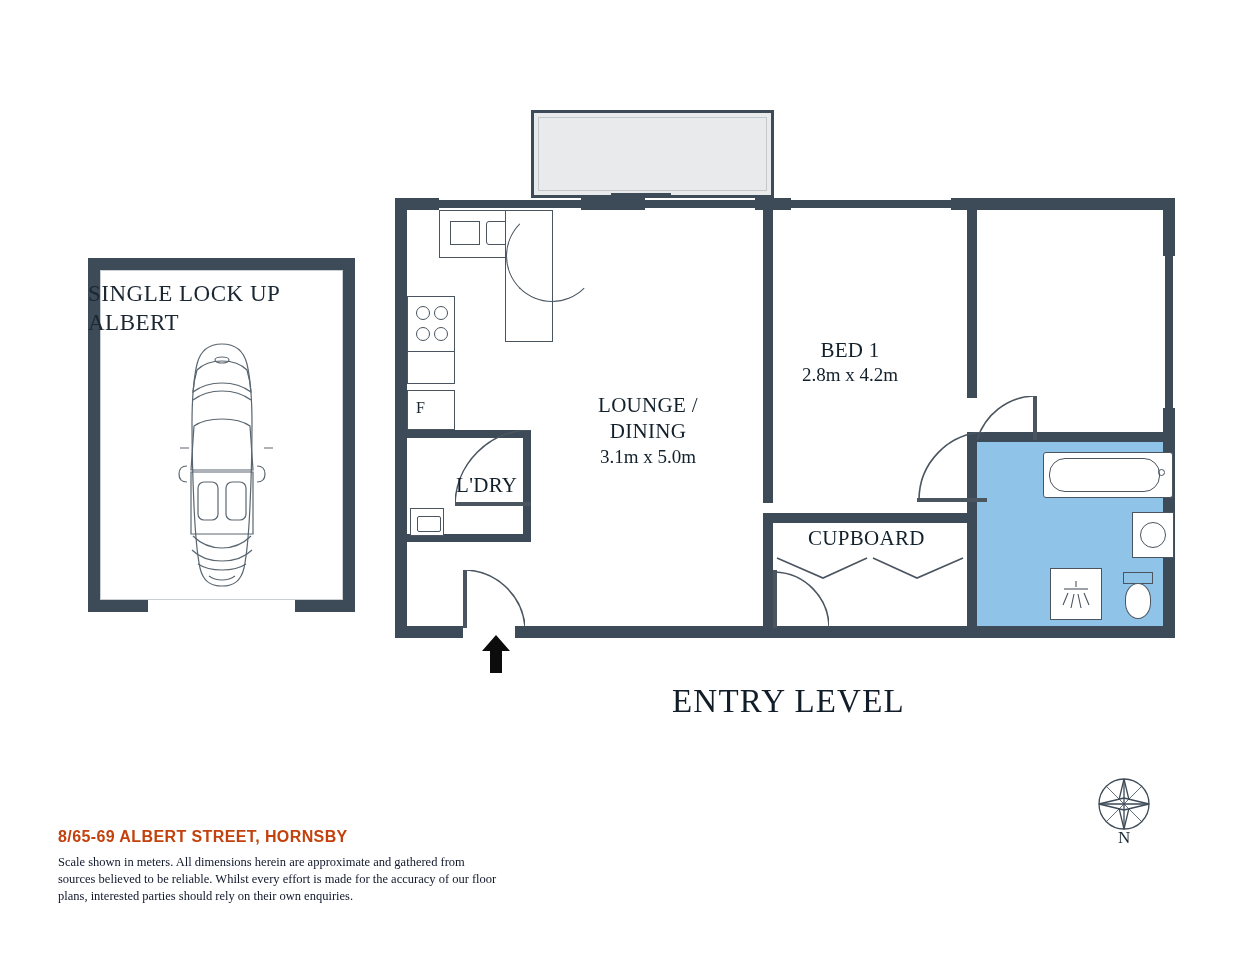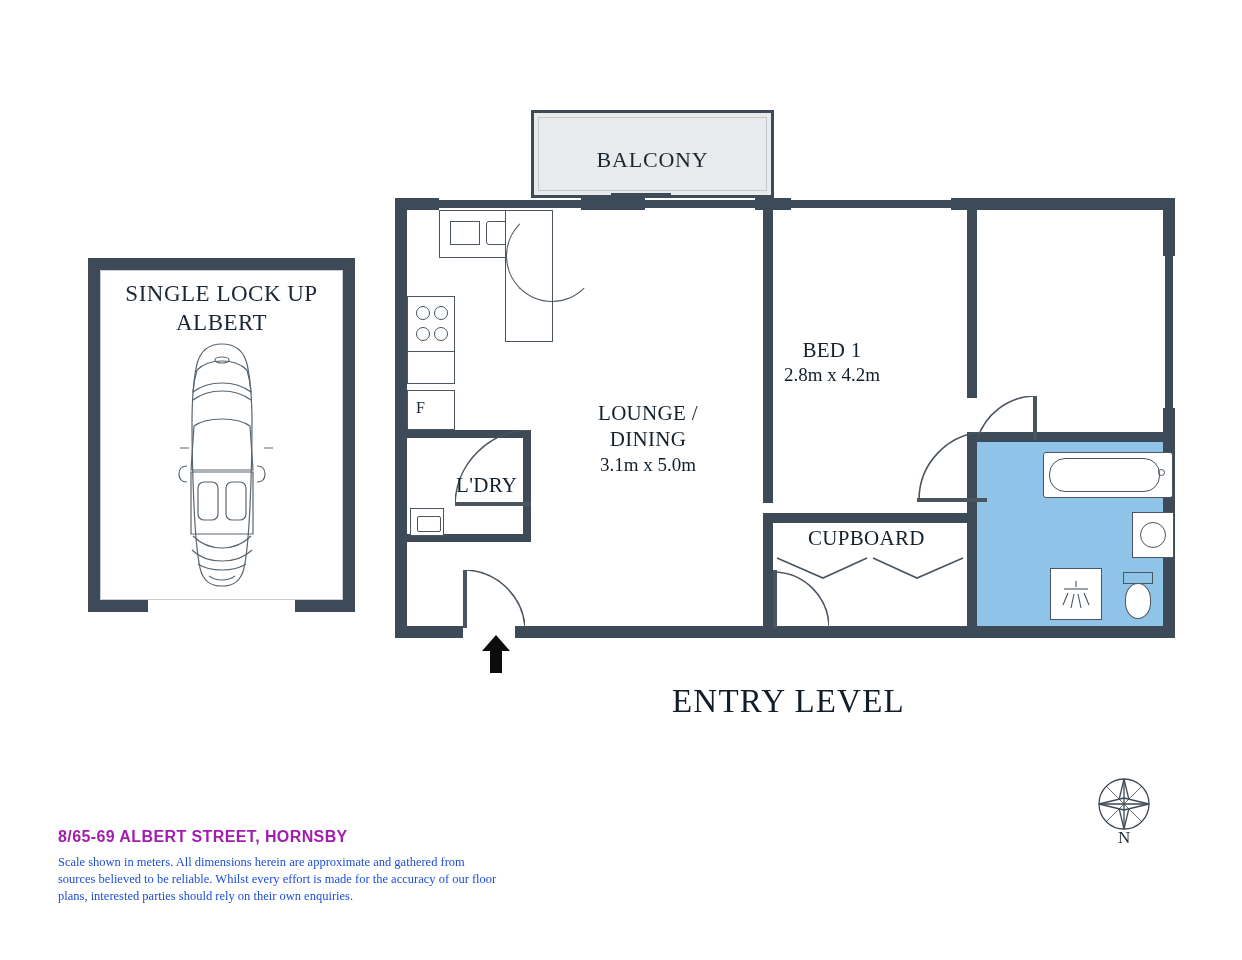--- a/index.html
+++ b/index.html
@@ -53,21 +53,20 @@
     position: absolute;
     left: 12px; top: 12px; right: 12px; bottom: 12px;
     background: #ffffff;
     border: 1px solid #c9ced3;
   }
   #garage-label {
     position: absolute;
     top: 22px;
     left: 0;
     width: 100%;
-    text-align: center;
     line-height: 1.25;
     font-size: 23px;
     letter-spacing: 0.5px;
   }
   .car {
     position: absolute;
     left: 50%;
     top: 82px;
     transform: translateX(-50%);
   }
@@ -156,34 +155,34 @@
     position: absolute;
     left: 58px;
     top: 828px;
     width: 560px;
   }
   #footer-address {
     font-family: "Liberation Sans", sans-serif;
     font-size: 16px;
     font-weight: bold;
     letter-spacing: 0.4px;
-    color: #a21caf;
+    color: #c2410c;
     margin-bottom: 8px;
   }
   #footer-disclaimer {
     font-family: "Liberation Serif", serif;
     font-size: 12.5px;
     line-height: 1.35;
-    color: #1d4ed8;
+    color: #0f172a;
     max-width: 440px;
   }
   .lbl-kitchen { left: 455px; top: 337px; }
-  .lbl-lounge  { left: 598px; top: 400px; }
+  .lbl-lounge  { left: 598px; top: 392px; }
   .lbl-ldry    { left: 456px; top: 472px; }
-  .lbl-bed1    { left: 784px; top: 337px; }
+  .lbl-bed1    { left: 802px; top: 337px; }
   .lbl-bed2    { left: 1012px; top: 296px; }
   .lbl-cup     { left: 808px; top: 525px; }
 </style>
 </head>
 <body>
 
 <div class="stage">
 
   <div id="garage">
     <div class="g-wall" style="left:0;top:0;width:267px;height:12px;"></div>
@@ -213,21 +212,20 @@
         <path d="M25 108h-9m84 0h9"></path>
         <path d="M23 126c-5 0-8 3-8 8s3 8 8 8m70-16c5 0 8 3 8 8s-3 8-8 8"></path>
         <ellipse cx="58" cy="20" rx="7" ry="3"></ellipse>
         <path d="M45 236c4 3 8 4 13 4s9-1 13-4"></path>
       </svg>
     </div>
   </div>
 
   <div id="balcony">
     <div class="bal-inner"></div>
-    <div id="balcony-label">BALCONY</div>
   </div>
   <div class="wall" style="left:611px;top:193px;width:60px;height:3px;"></div>
 
   <div class="wall" style="left:395px;top:198px;width:44px;height:12px;"></div>
   <div class="wall" style="left:439px;top:200px;width:142px;height:8px;"></div>
   <div class="wall" style="left:581px;top:198px;width:50px;height:12px;"></div>
   <div class="wall" style="left:631px;top:198px;width:14px;height:12px;"></div>
   <div class="wall" style="left:645px;top:200px;width:110px;height:8px;"></div>
   <div class="wall" style="left:755px;top:198px;width:36px;height:12px;"></div>
   <div class="wall" style="left:791px;top:200px;width:160px;height:8px;"></div>

